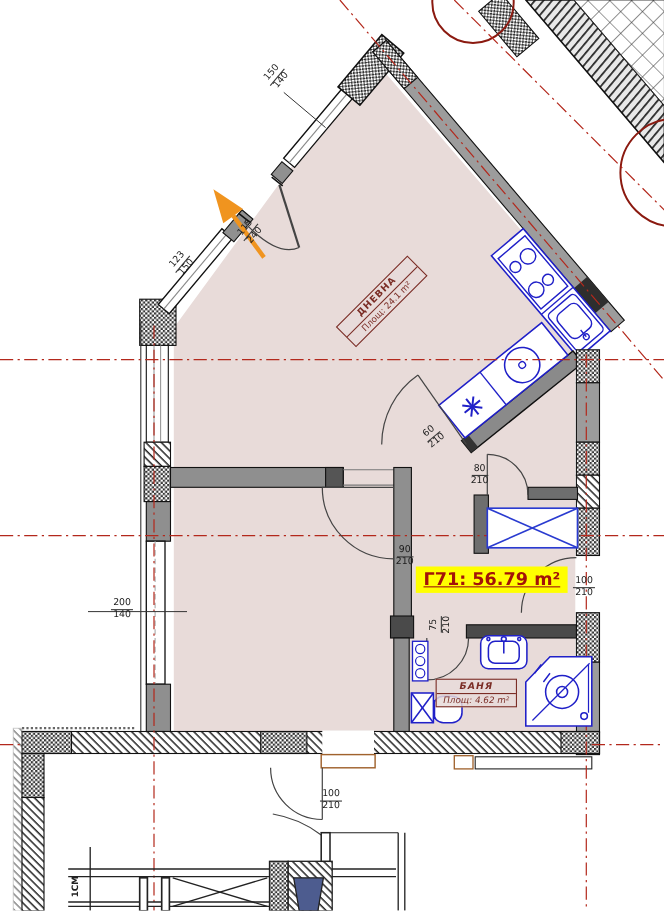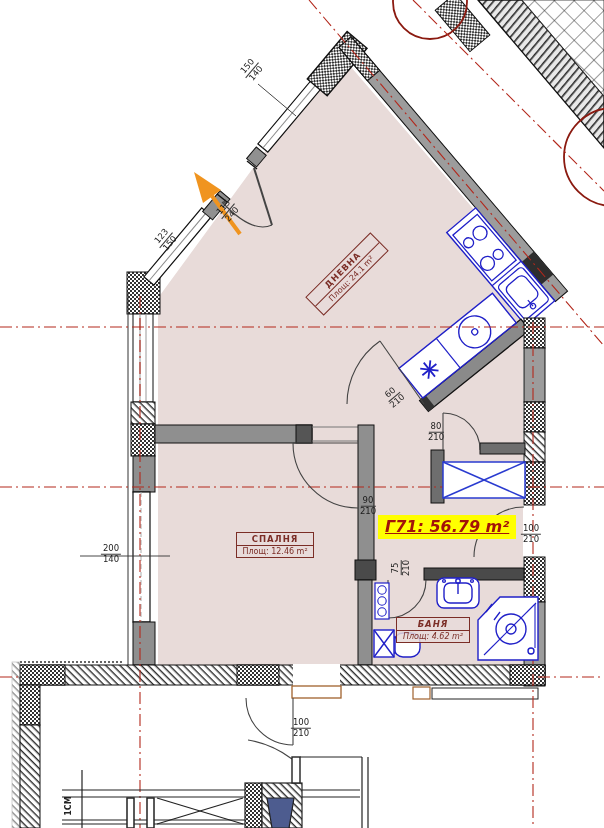--- a/index.html
+++ b/index.html
@@ -7,21 +7,21 @@
   #plan svg{position:absolute;left:0;top:0;}
   .dim{position:absolute;display:flex;flex-direction:column;align-items:center;
        font-size:8.5px;line-height:1.15;color:#1c1c1c;transform-origin:center;white-space:nowrap;}
   .dim .t{border-bottom:1px solid #3a3a3a;padding:0 2px;}
   .dim .b{padding:0 2px;}
   .roombox{position:absolute;border:1px solid #7b2d26;color:#7b2d26;text-align:center;
        background:rgba(232,219,217,0.85);transform-origin:center;}
   .roombox .rname{font-weight:bold;font-size:8.5px;letter-spacing:1px;border-bottom:1px solid #7b2d26;padding:1px 4px;}
   .roombox .rarea{font-size:8px;padding:1px 4px;}
   #unitlabel{position:absolute;left:378px;top:515px;background:#ffff00;color:#a31309;
-       font-size:16px;font-weight:bold;font-style:italic;padding:2px 7px 3px 7px;
+       font-size:16px;font-weight:bold;padding:2px 7px 3px 7px;
        text-decoration:underline;white-space:nowrap;}
   .note{position:absolute;font-size:8px;font-weight:bold;color:#222;transform-origin:center;white-space:nowrap;}
 </style>
 </head>
 <body>
 
 <div id="plan">
 <svg width="604" height="828" viewBox="0 0 604 828">
   <defs>
     <pattern id="ph" width="5" height="5" patternUnits="userSpaceOnUse" patternTransform="rotate(45)">
@@ -273,24 +273,20 @@
   <g stroke="#333" stroke-width="0.9">
     <line x1="258" y1="84" x2="296" y2="116"></line>
     <line x1="80" y1="556" x2="170" y2="556"></line>
   </g>
 </svg>
 
   <div class="roombox" style="left:301px;top:261px;width:90px;transform:rotate(-45deg);">
     <div class="rname">ДНЕВНА</div>
     <div class="rarea">Площ: 24.1 m²</div>
   </div>
-  <div class="roombox" style="left:236px;top:532px;width:76px;">
-    <div class="rname">СПАЛНЯ</div>
-    <div class="rarea">Площ: 12.46 m²</div>
-  </div>
   <div class="roombox" style="left:396px;top:617px;width:72px;font-style:italic;">
     <div class="rname">БАНЯ</div>
     <div class="rarea">Площ: 4.62 m²</div>
   </div>
 
   <div id="unitlabel">Г71: 56.79 m²</div>
 
   <div class="dim" style="left:252px;top:70px;transform:translate(-50%,-50%) rotate(-50deg);">
     <span class="t">150</span>
       <span class="b">140</span>

